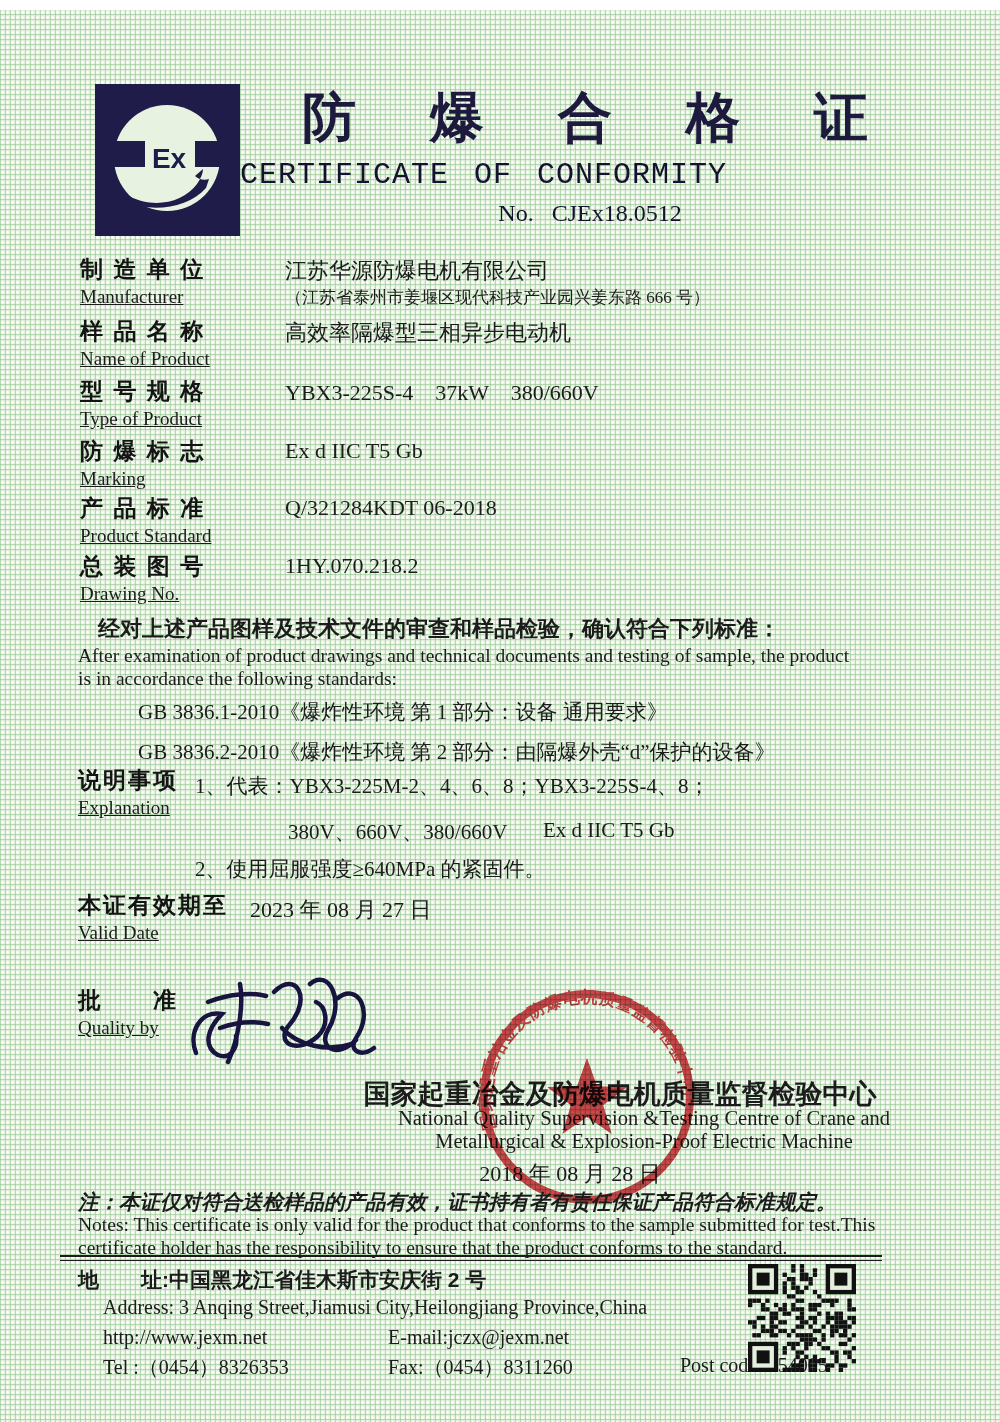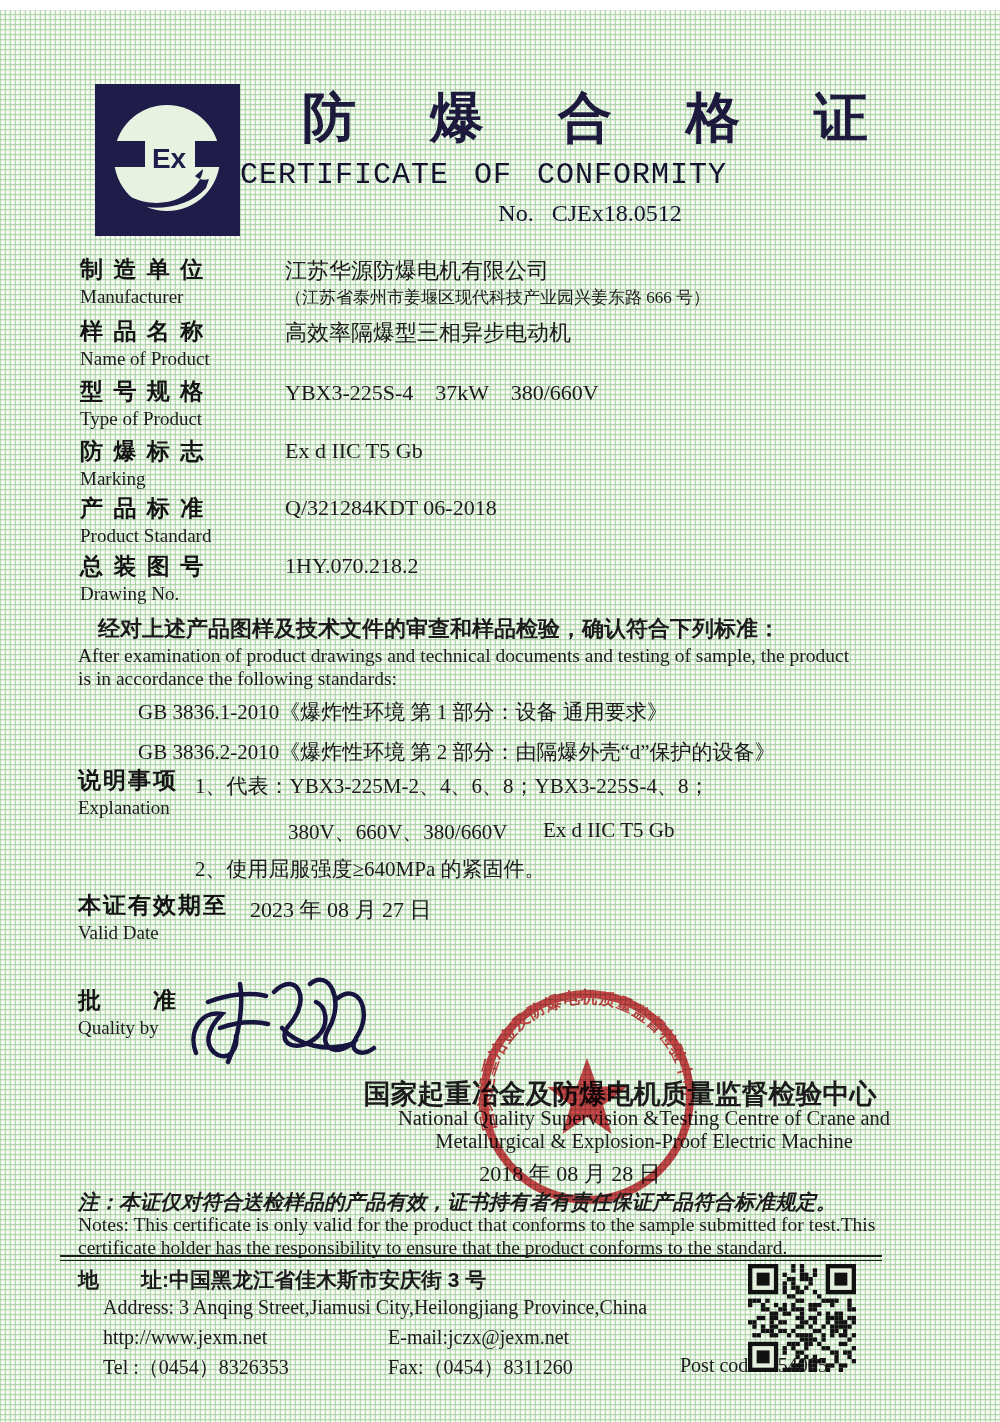--- a/index.html
+++ b/index.html
@@ -23,21 +23,21 @@
   .title-en{left:240px;top:158px;width:700px;text-align:left;
     font-size:30px;letter-spacing:1px;word-spacing:6px;color:#14122e;white-space:nowrap;font-family:Liberation Mono, monospace;}
   .cert-no{left:240px;top:200px;width:700px;text-align:center;
     font-size:24px;color:#14122e;white-space:nowrap;}
   .cert-no .num{margin-left:18px;}
   
   .field-row{left:80px;width:870px;display:flex;}
   .flabel{width:205px;flex:0 0 205px;}
   .flabel-cn{font-family:"Liberation Sans",sans-serif;font-weight:700;font-size:23px;
     letter-spacing:2px;color:#141414;white-space:nowrap;}
-  .flabel-en{font-size:19px;margin-top:1px;color:#1c1c1c;white-space:nowrap;}
+  .flabel-en{font-size:19px;margin-top:1px;color:#1c1c1c;white-space:nowrap;text-decoration:underline;}
   .fvalue-main{font-size:22px;white-space:nowrap;padding-top:2px;}
   .fvalue-sub{font-size:17px;margin-top:0;white-space:nowrap;}
   
   .stmt-cn{left:78px;top:614px;width:880px;font-family:"Liberation Sans",sans-serif;
     font-weight:700;font-size:22px;white-space:nowrap;margin-left:20px;}
   .stmt-en{left:78px;top:644px;width:880px;font-size:19.5px;line-height:23px;}
   .standard-line{left:138px;font-size:21px;white-space:nowrap;}
   
   .expl-item{font-size:21px;white-space:nowrap;}
   
@@ -193,21 +193,21 @@
   </svg>
 
   <div class="abs notes-cn">注：本证仅对符合送检样品的产品有效，证书持有者有责任保证产品符合标准规定。</div>
   <div class="abs notes-en">
     <div>Notes: This certificate is only valid for the product that conforms to the sample submitted for test.This</div>
     <div>certificate holder has the responsibility to ensure that the product conforms to the standard.</div>
   </div>
 
   <div class="abs rule-double"></div>
 
-  <div class="abs foot-cn" style="left:78px;top:1266px">地　　址:中国黑龙江省佳木斯市安庆街 3 号</div>
+  <div class="abs foot-cn" style="left:78px;top:1266px">地　　址:中国黑龙江省佳木斯市安庆街 2 号</div>
   <div class="abs foot-en" style="left:78px;top:1296px">Address: 3 Anqing Street,Jiamusi City,Heilongjiang Province,China</div>
   <div class="abs foot-en" style="left:78px;top:1326px">http://www.jexm.net</div>
   <div class="abs foot-en" style="left:363px;top:1326px">E-mail:jczx@jexm.net</div>
   <div class="abs foot-en" style="left:78px;top:1354px">Tel :（0454）8326353</div>
   <div class="abs foot-en" style="left:363px;top:1354px">Fax:（0454）8311260</div>
   <div class="abs foot-en" style="left:655px;top:1354px">Post code: 154005</div>
 
   <div class="abs qr"><svg viewBox="0 0 100 100" width="108" height="108">
         <g fill="#111">
           <rect x="40" y="0" width="4" height="4"></rect>

